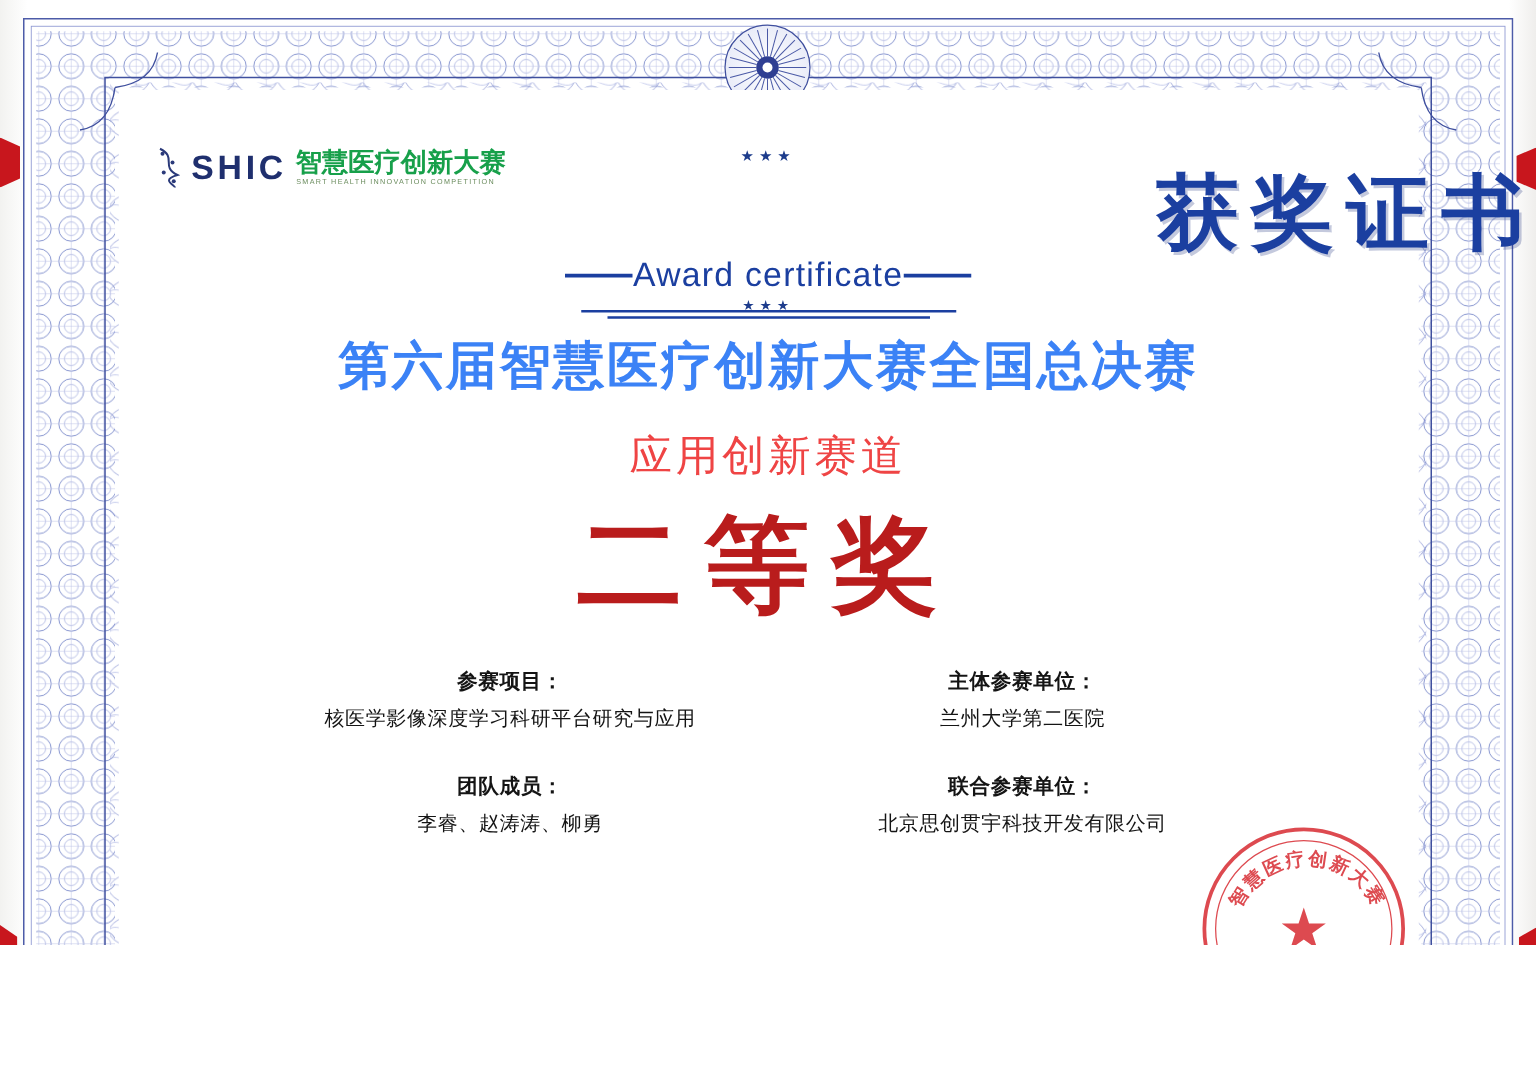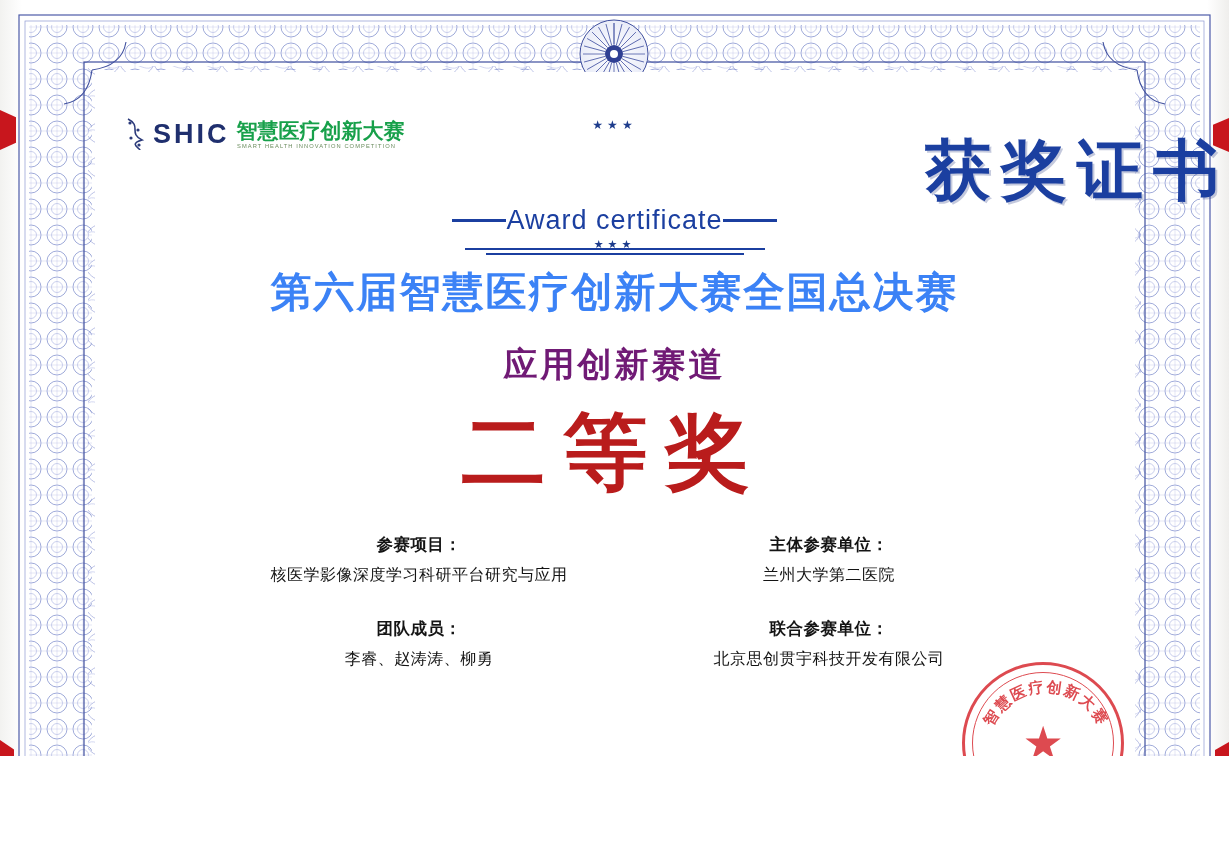--- a/index.html
+++ b/index.html
@@ -148,40 +148,40 @@
     font-weight: bold;
     font-size: 41px;
     letter-spacing: 2px;
     color: #3b82f6;
   }
   .h-sub {
     position: absolute;
     left: 0; right: 0; top: 342px;
     text-align: center;
     font-family: "DejaVu Serif", serif;
-    font-weight: bold;
+    font-weight: normal;
     font-size: 34px;
     letter-spacing: 3px;
-    color: #701a75;
+    color: #ef4444;
   }
   .prize {
     position: absolute;
     left: 0; right: 0; top: 396px;
     text-align: center;
     font-family: "DejaVu Serif", serif;
     font-weight: bold;
     font-size: 84px;
     letter-spacing: 18px;
     color: #b91c1c;
   }
 
   
   .details {
     position: absolute;
-    left: 214px; top: 534px;
+    left: 203px; top: 534px;
     width: 820px;
     display: flex;
   }
   .col { width: 50%; text-align: center; }
   .lbl {
     font-size: 16.5px;
     font-weight: bold;
     color: #141414;
     margin-bottom: 9px;
     letter-spacing: 0.5px;

